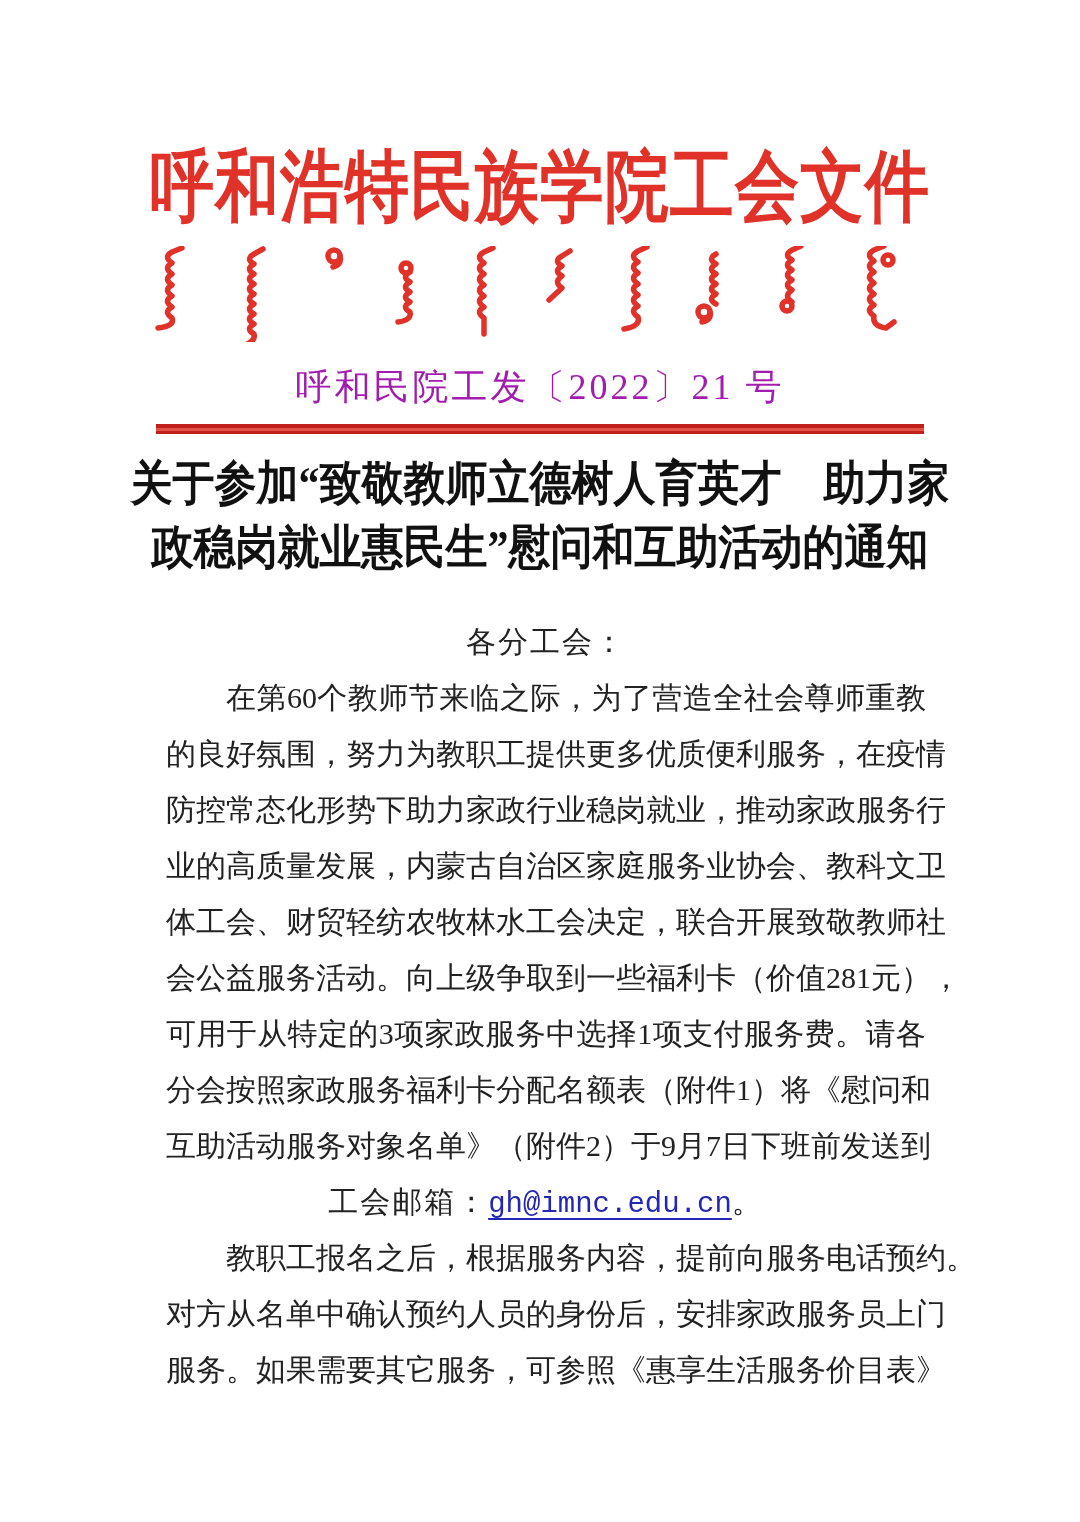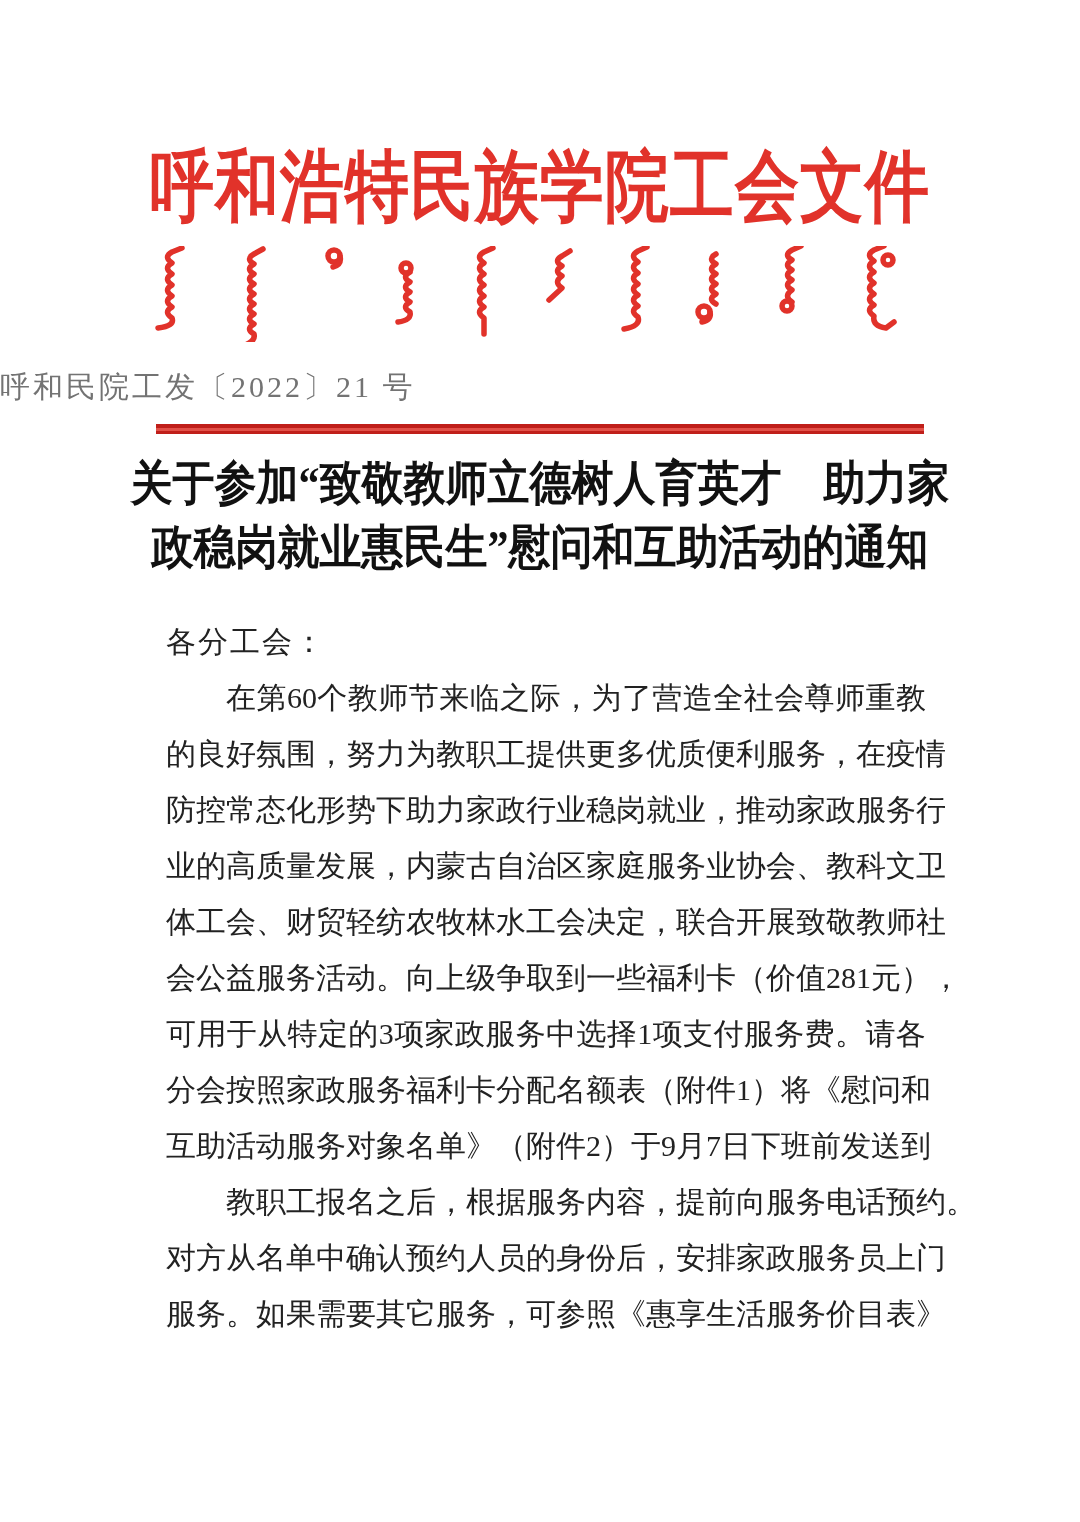--- a/index.html
+++ b/index.html
@@ -31,24 +31,24 @@
   .mongolian-row {
     margin: 18px auto 0;
     width: 792px;
     height: 96px;
     display: block;
   }
 
   
   .doc-number {
     margin-top: 26px;
-    text-align: left;
-    font-size: 30px;
+    text-align: center;
+    font-size: 36px;
     letter-spacing: 3px;
-    color: #737373;
+    color: #a21caf;
     line-height: 38px;
   }
 
   
   .red-rule {
     margin: 18px auto 0;
     width: 768px;
     height: 3px;
     background: #e25048;
     border-top: 4px solid #c01f1a;
@@ -68,20 +68,21 @@
     transform: scaleY(1.12);
     transform-origin: center top;
   }
 
   
   .doc-body {
     margin: 48px 0 0 166px;
     width: 760px;
     font-size: 30px;
     color: #222;
+    text-align: center;
   }
   .bline {
     height: 56px;
     line-height: 56px;
     white-space: nowrap;
   }
   .bline.flexjust {
     display: flex;
     justify-content: space-between;
     align-items: baseline;
@@ -389,20 +390,21 @@
         <span class="tok">月</span>
         <span class="tok">7</span>
         <span class="tok">日</span>
         <span class="tok">下</span>
         <span class="tok">班</span>
         <span class="tok">前</span>
         <span class="tok">发</span>
         <span class="tok">送</span>
         <span class="tok">到</span>
       </div>
+      <div class="bline plain"><span>工会邮箱：</span><span class="email-link">gh@imnc.edu.cn</span><span>。</span></div>
       <div class="bline indent flexjust">
         <span class="tok">教</span>
         <span class="tok">职</span>
         <span class="tok">工</span>
         <span class="tok">报</span>
         <span class="tok">名</span>
         <span class="tok">之</span>
         <span class="tok">后</span>
         <span class="tok">，</span>
         <span class="tok">根</span>

